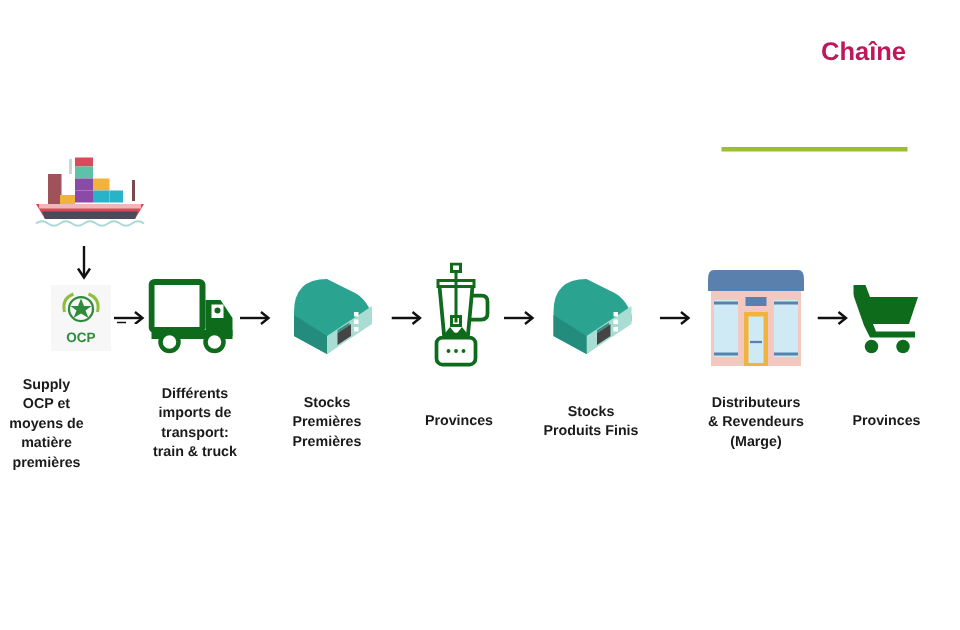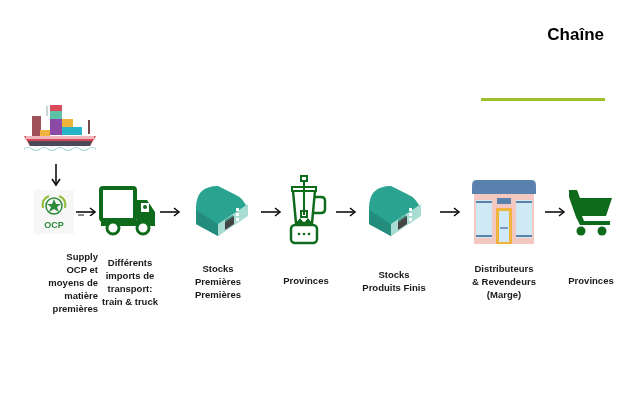--- a/index.html
+++ b/index.html
@@ -1,19 +1,19 @@
 <!DOCTYPE html>
 <html><head>
 <meta charset="utf-8">
 <style>
   html, body { margin:0; padding:0; background:#ffffff; }
   body { width:640px; height:420px; position:relative; overflow:hidden;
          font-family:"Liberation Sans", sans-serif; color:#1a1a1a; }
   .title { position:absolute; right:36px; top:24px; text-align:right;
-           font-weight:bold; font-size:17px; line-height:22px; color:#000000; }
+           font-weight:bold; font-size:17px; line-height:22px; color:#be185d; }
   .title-line { display:block; }
   .title-rule { position:absolute; left:481px; top:98px; width:124px; height:3px; background:#9cbf2b; }
   .node { position:absolute; }
   .lbl { position:absolute; text-align:center; font-weight:bold; font-size:9.5px; line-height:13px; color:#1a1a1a; }
   .lbl span { display:block; }
   .arrow { position:absolute; }
   svg { display:block; }
 </style>
 </head>
 <body>
@@ -172,21 +172,21 @@
 </div>
 
 <div class="node" style="left:569px;top:186px;">
   <svg width="44" height="52" viewBox="0 0 44 52">
     <path d="M0,4 h8 l3,8 h32 l-6,18 h-24 l2,5 h26 v4 h-30 l-4,-8 l-8,-23 h-4 z" fill="#0e6b1c"></path>
     <circle cx="12" cy="45" r="4.5" fill="#0e6b1c"></circle>
     <circle cx="33" cy="45" r="4.5" fill="#0e6b1c"></circle>
   </svg>
 </div>
 
-<div class="lbl" style="left:36px;top:250px;width:62px;text-align:right;">
+<div class="lbl" style="left:0;top:250px;width:62px;">
   <span>Supply</span>
   <span>OCP et</span>
   <span>moyens de</span>
   <span>matière</span>
   <span>premières</span>
 </div>
 <div class="lbl" style="left:95px;top:256px;width:70px;">
   <span>Différents</span>
   <span>imports de</span>
   <span>transport:</span>

